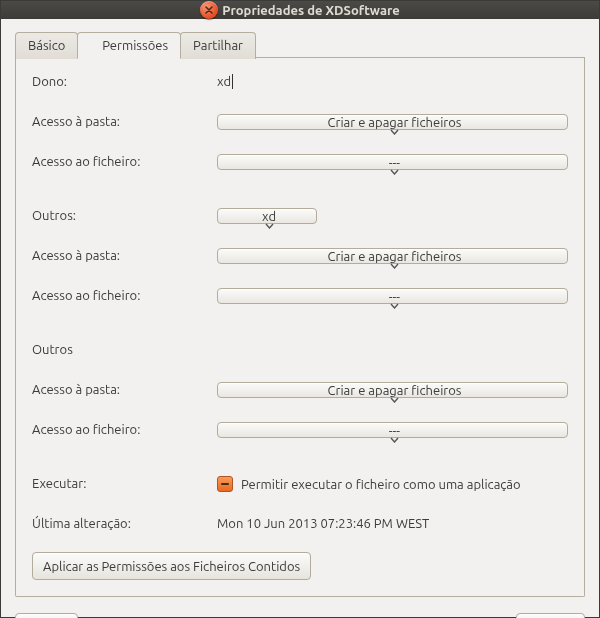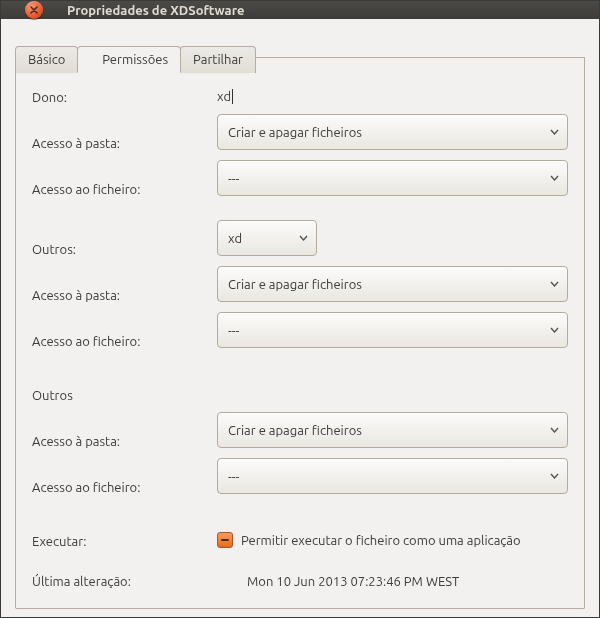--- a/index.html
+++ b/index.html
@@ -20,25 +20,26 @@
     background: #f2f1f0;
     border: 1px solid #3a3a38;
     display: flex;
     flex-direction: column;
   }
   .titlebar {
     height: 26px;
     background: linear-gradient(to bottom, #4b4a46, #3c3b37);
     display: flex;
     align-items: center;
-    padding: 0 24px;
+    padding: 0 6px;
     color: #dfdbd2;
     font-weight: bold;
     font-size: 13px;
-    gap: 24px;
+    gap: 4px;
+    justify-content: center;
   }
   .close-btn {
     width: 18px; height: 18px;
     border-radius: 50%;
     background: radial-gradient(circle at 35% 30%, #f79674, #e8552f 60%, #c6350c);
     display: flex; align-items: center; justify-content: center;
     cursor: pointer;
     box-shadow: inset 0 1px 0 rgba(255,255,255,.3), 0 1px 1px rgba(0,0,0,.5);
   }
   .close-btn svg { width: 8px; height: 8px; }
@@ -56,65 +57,66 @@
     padding: 5px 12px 6px;
     background: linear-gradient(to bottom, #eceae6, #e1ddd5);
     border: 1px solid #b5ad9e;
     border-bottom: none;
     border-radius: 4px 4px 0 0;
     margin-right: 0;
     margin-bottom: -1px;
     color: #3c3c3c;
     cursor: pointer;
     position: relative;
-    top: 15px;
+    top: 1px;
   }
   .tab + .tab { margin-left: -1px; }
   .tab.active {
     background: #f2f1f0;
     border-bottom: 1px solid #f2f1f0;
     z-index: 2;
     padding-left: 24px;
   }
   .tabpanel {
     border: 1px solid #b5ad9e;
     border-top: none;
     border-radius: 0 0 2px 2px;
     padding: 16px 16px 14px 16px;
     background: #f2f1f0;
   }
   .row {
     display: flex;
-    align-items: flex-end;
+    align-items: flex-start;
     min-height: 30px;
     margin-bottom: 10px;
   }
-  .row.tight { margin-bottom: 6px; gap: 30px; }
+  .row.tight { margin-bottom: 6px; }
   .label-col {
     width: 145px;
     color: #3c3c3c;
   }
   .value-col {
     flex: 1;
     display: flex;
     align-items: center;
     margin-left: 40px;
   }
   .section-gap { height: 14px; }
   .combo {
     display: flex;
     align-items: center;
     justify-content: space-between;
-    height: 36px;
+    height: 16px;
     background: linear-gradient(to bottom, #fbfbfa, #eae7e1);
     border: 1px solid #b3ab9c;
     border-radius: 4px;
     box-shadow: inset 0 1px 0 rgba(255,255,255,.7);
     padding: 0 6px 0 10px;
     cursor: pointer;
+    flex-direction: column;
   }
   .combo.full { width: 100%; }
   .combo.short { width: 100px; }
   .combo .arrow { width: 14px; display:flex; justify-content:center; }
   .combo .arrow svg { width: 9px; height: 6px; }
   .checkbox {
     width: 16px; height: 16px;
     border: 1px solid #b05423;
     border-radius: 3px;
     background: linear-gradient(to bottom, #f89b5a, #e76b1f);
@@ -298,20 +300,23 @@
         </div>
       </div>
 
       <div class="row tight">
         <div class="label-col">Última alteração:</div>
         <div class="value-col">
           <span>Mon 10 Jun 2013 07:23:46 PM WEST</span>
         </div>
       </div>
 
+      <div class="row" style="margin-bottom:0;">
+        <div class="btn wide">Aplicar as Permissões aos Ficheiros Contidos</div>
+      </div>
 
     </div>
 
     <div class="footer">
       <div class="btn">Ajuda</div>
       <div class="btn">Fechar</div>
     </div>
 
   </div>
 </div>

